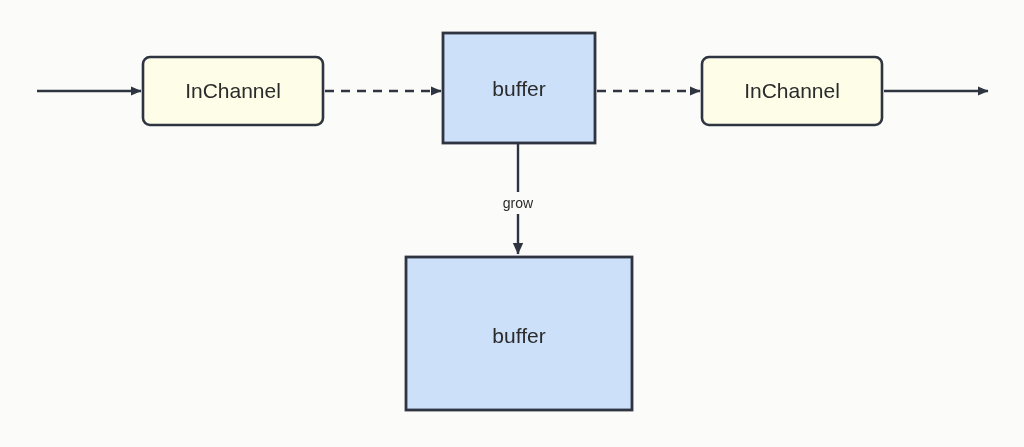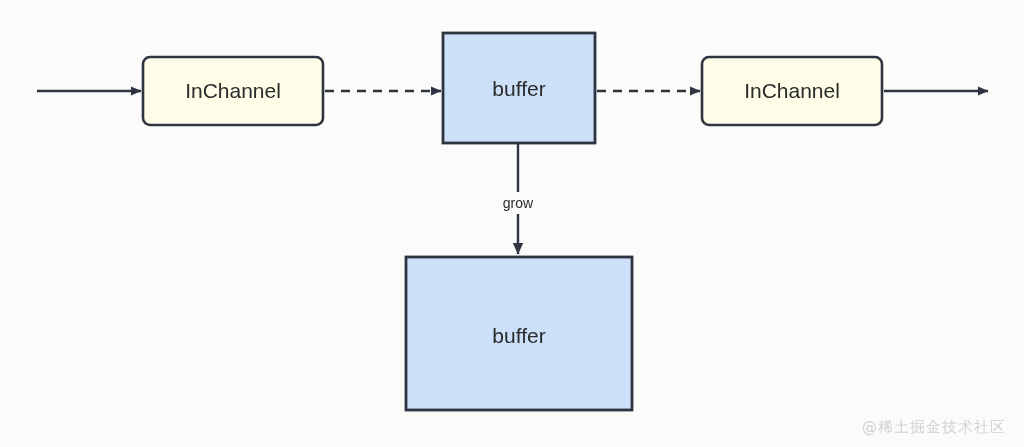--- a/index.html
+++ b/index.html
@@ -99,15 +99,14 @@
       <rect x="702" y="57" width="180" height="68" rx="7" ry="7" fill="#fdfde8" stroke="#2e3440" stroke-width="2.6"></rect>
       <text class="node-label" x="792" y="92">InChannel</text>
     </g>
 
     <g>
       <rect x="406" y="257" width="226" height="153" fill="#cce0fa" stroke="#2e3440" stroke-width="2.8"></rect>
       <text class="node-label" x="519" y="337">buffer</text>
     </g>
   </svg>
 
-  <div class="watermark-text">@稀土掘金技术社区</div>
 
 </div>
 
 </body></html>

